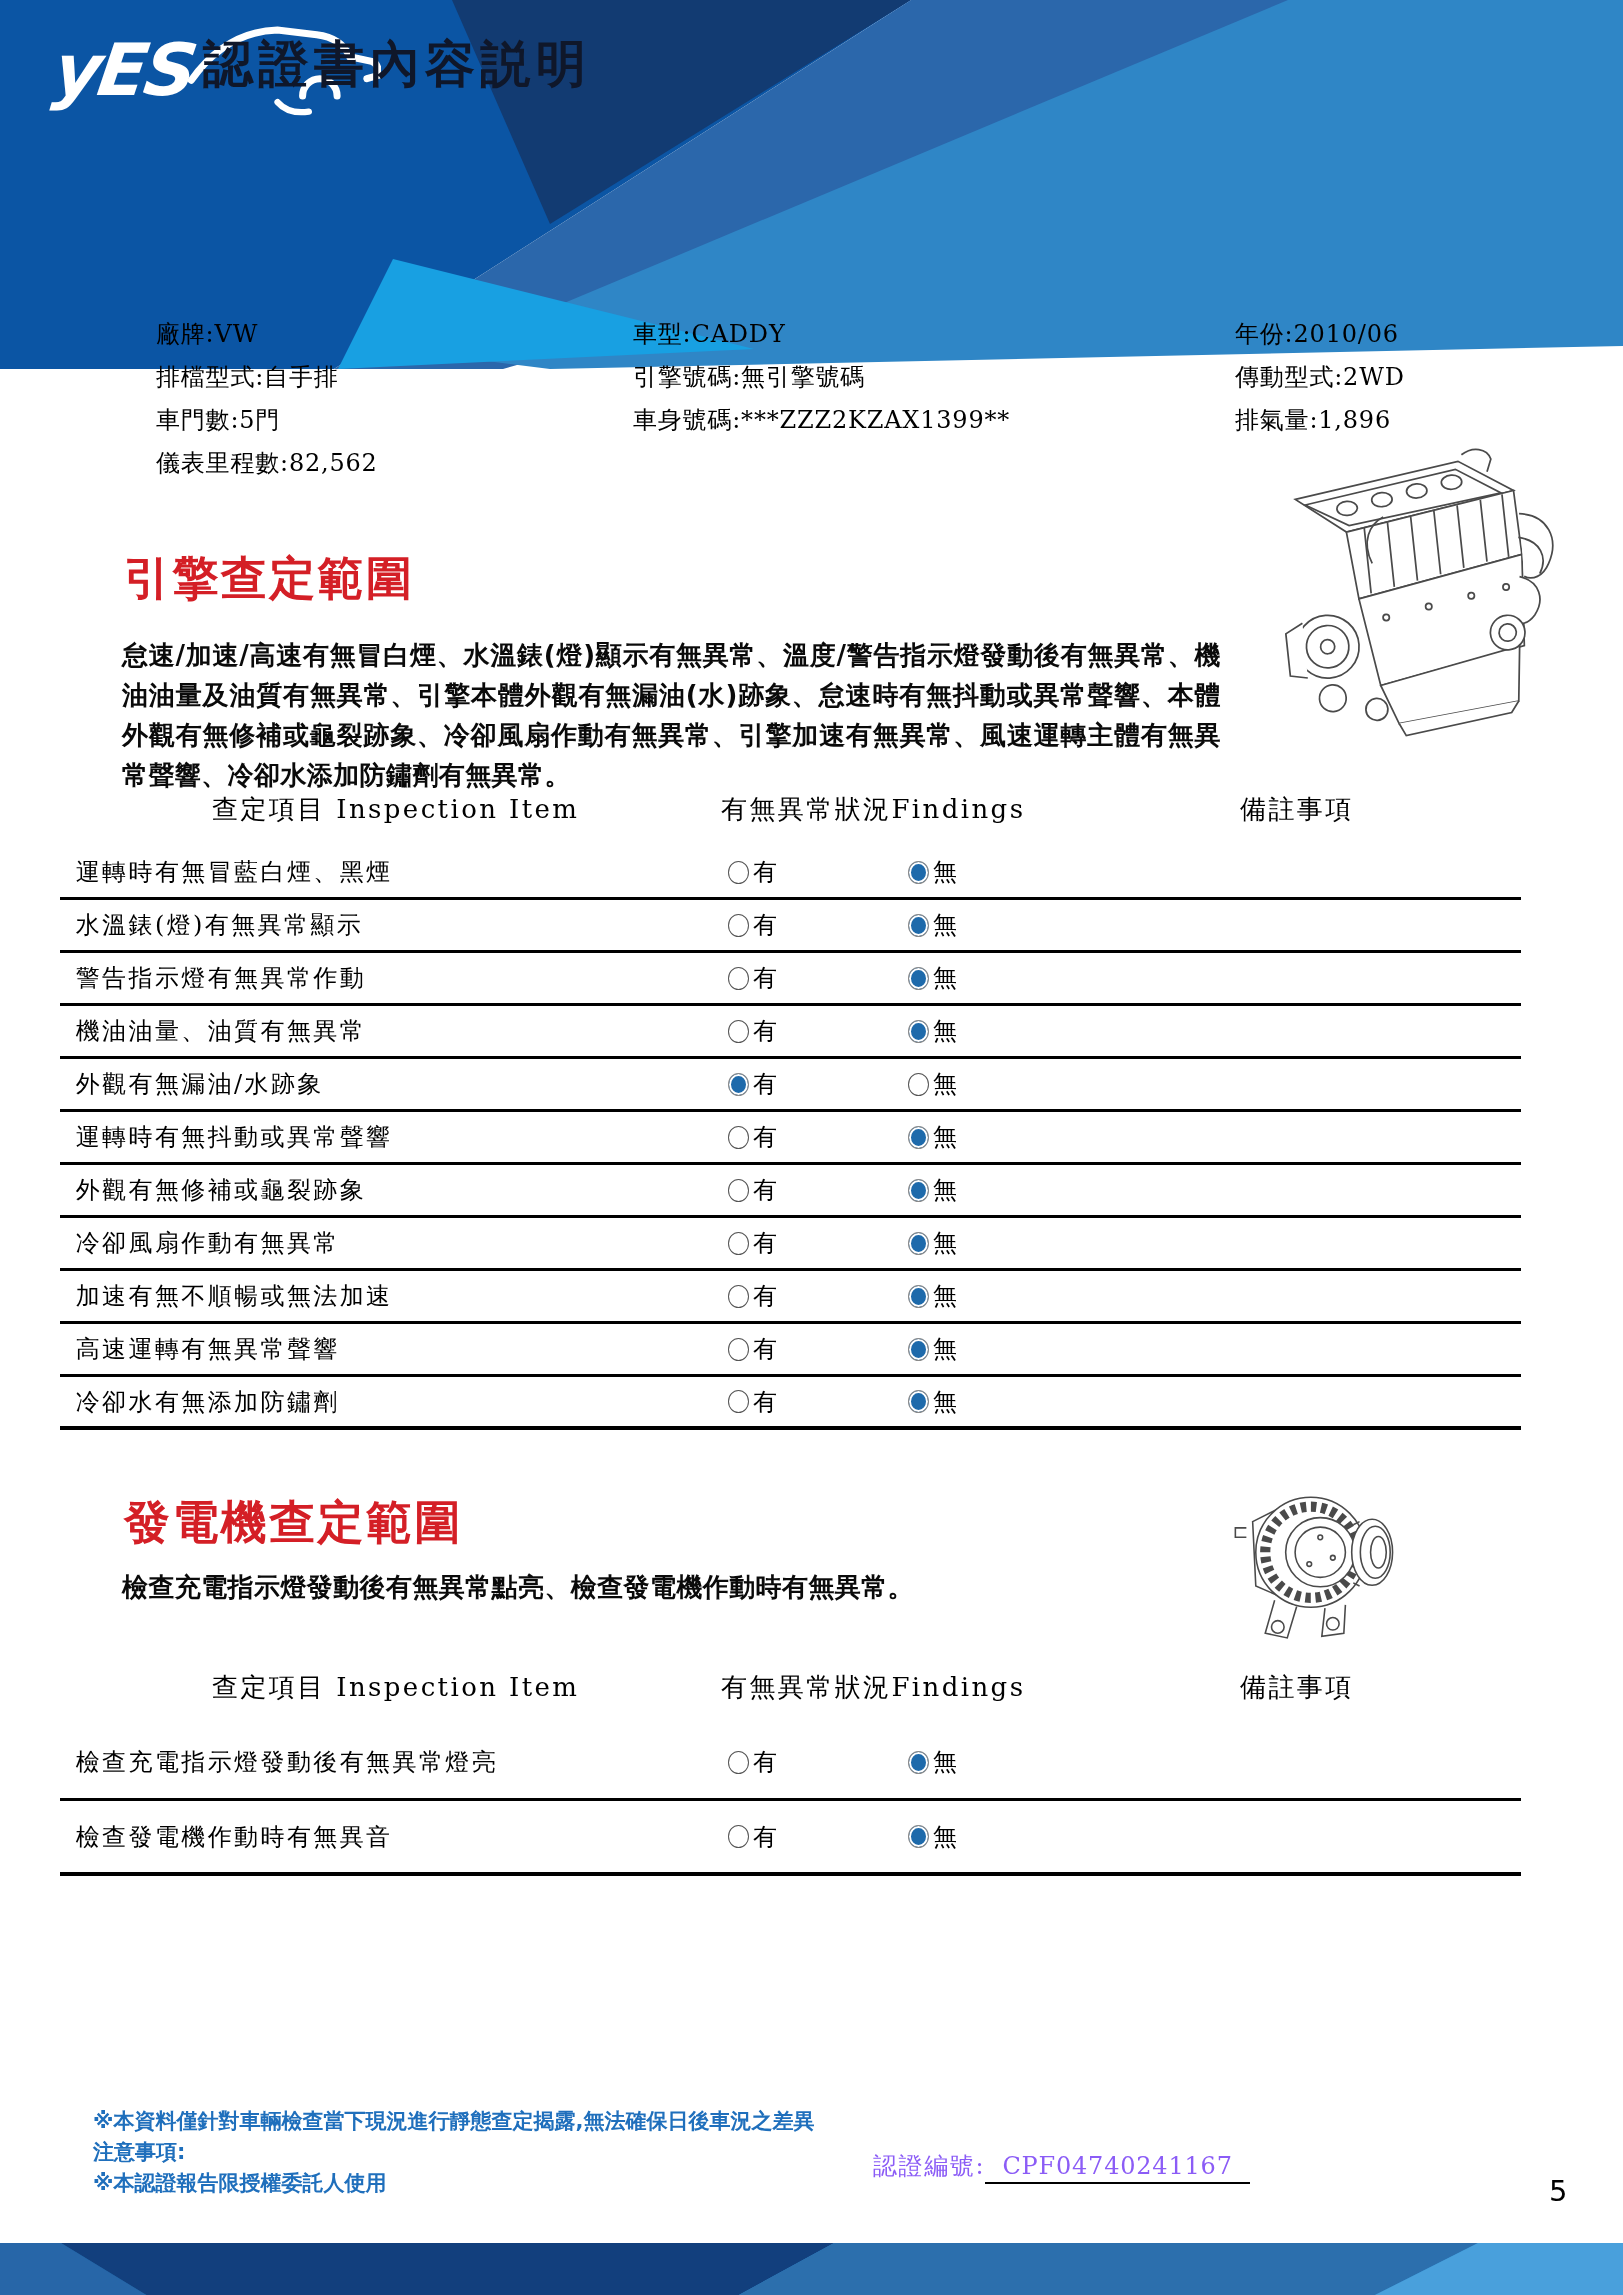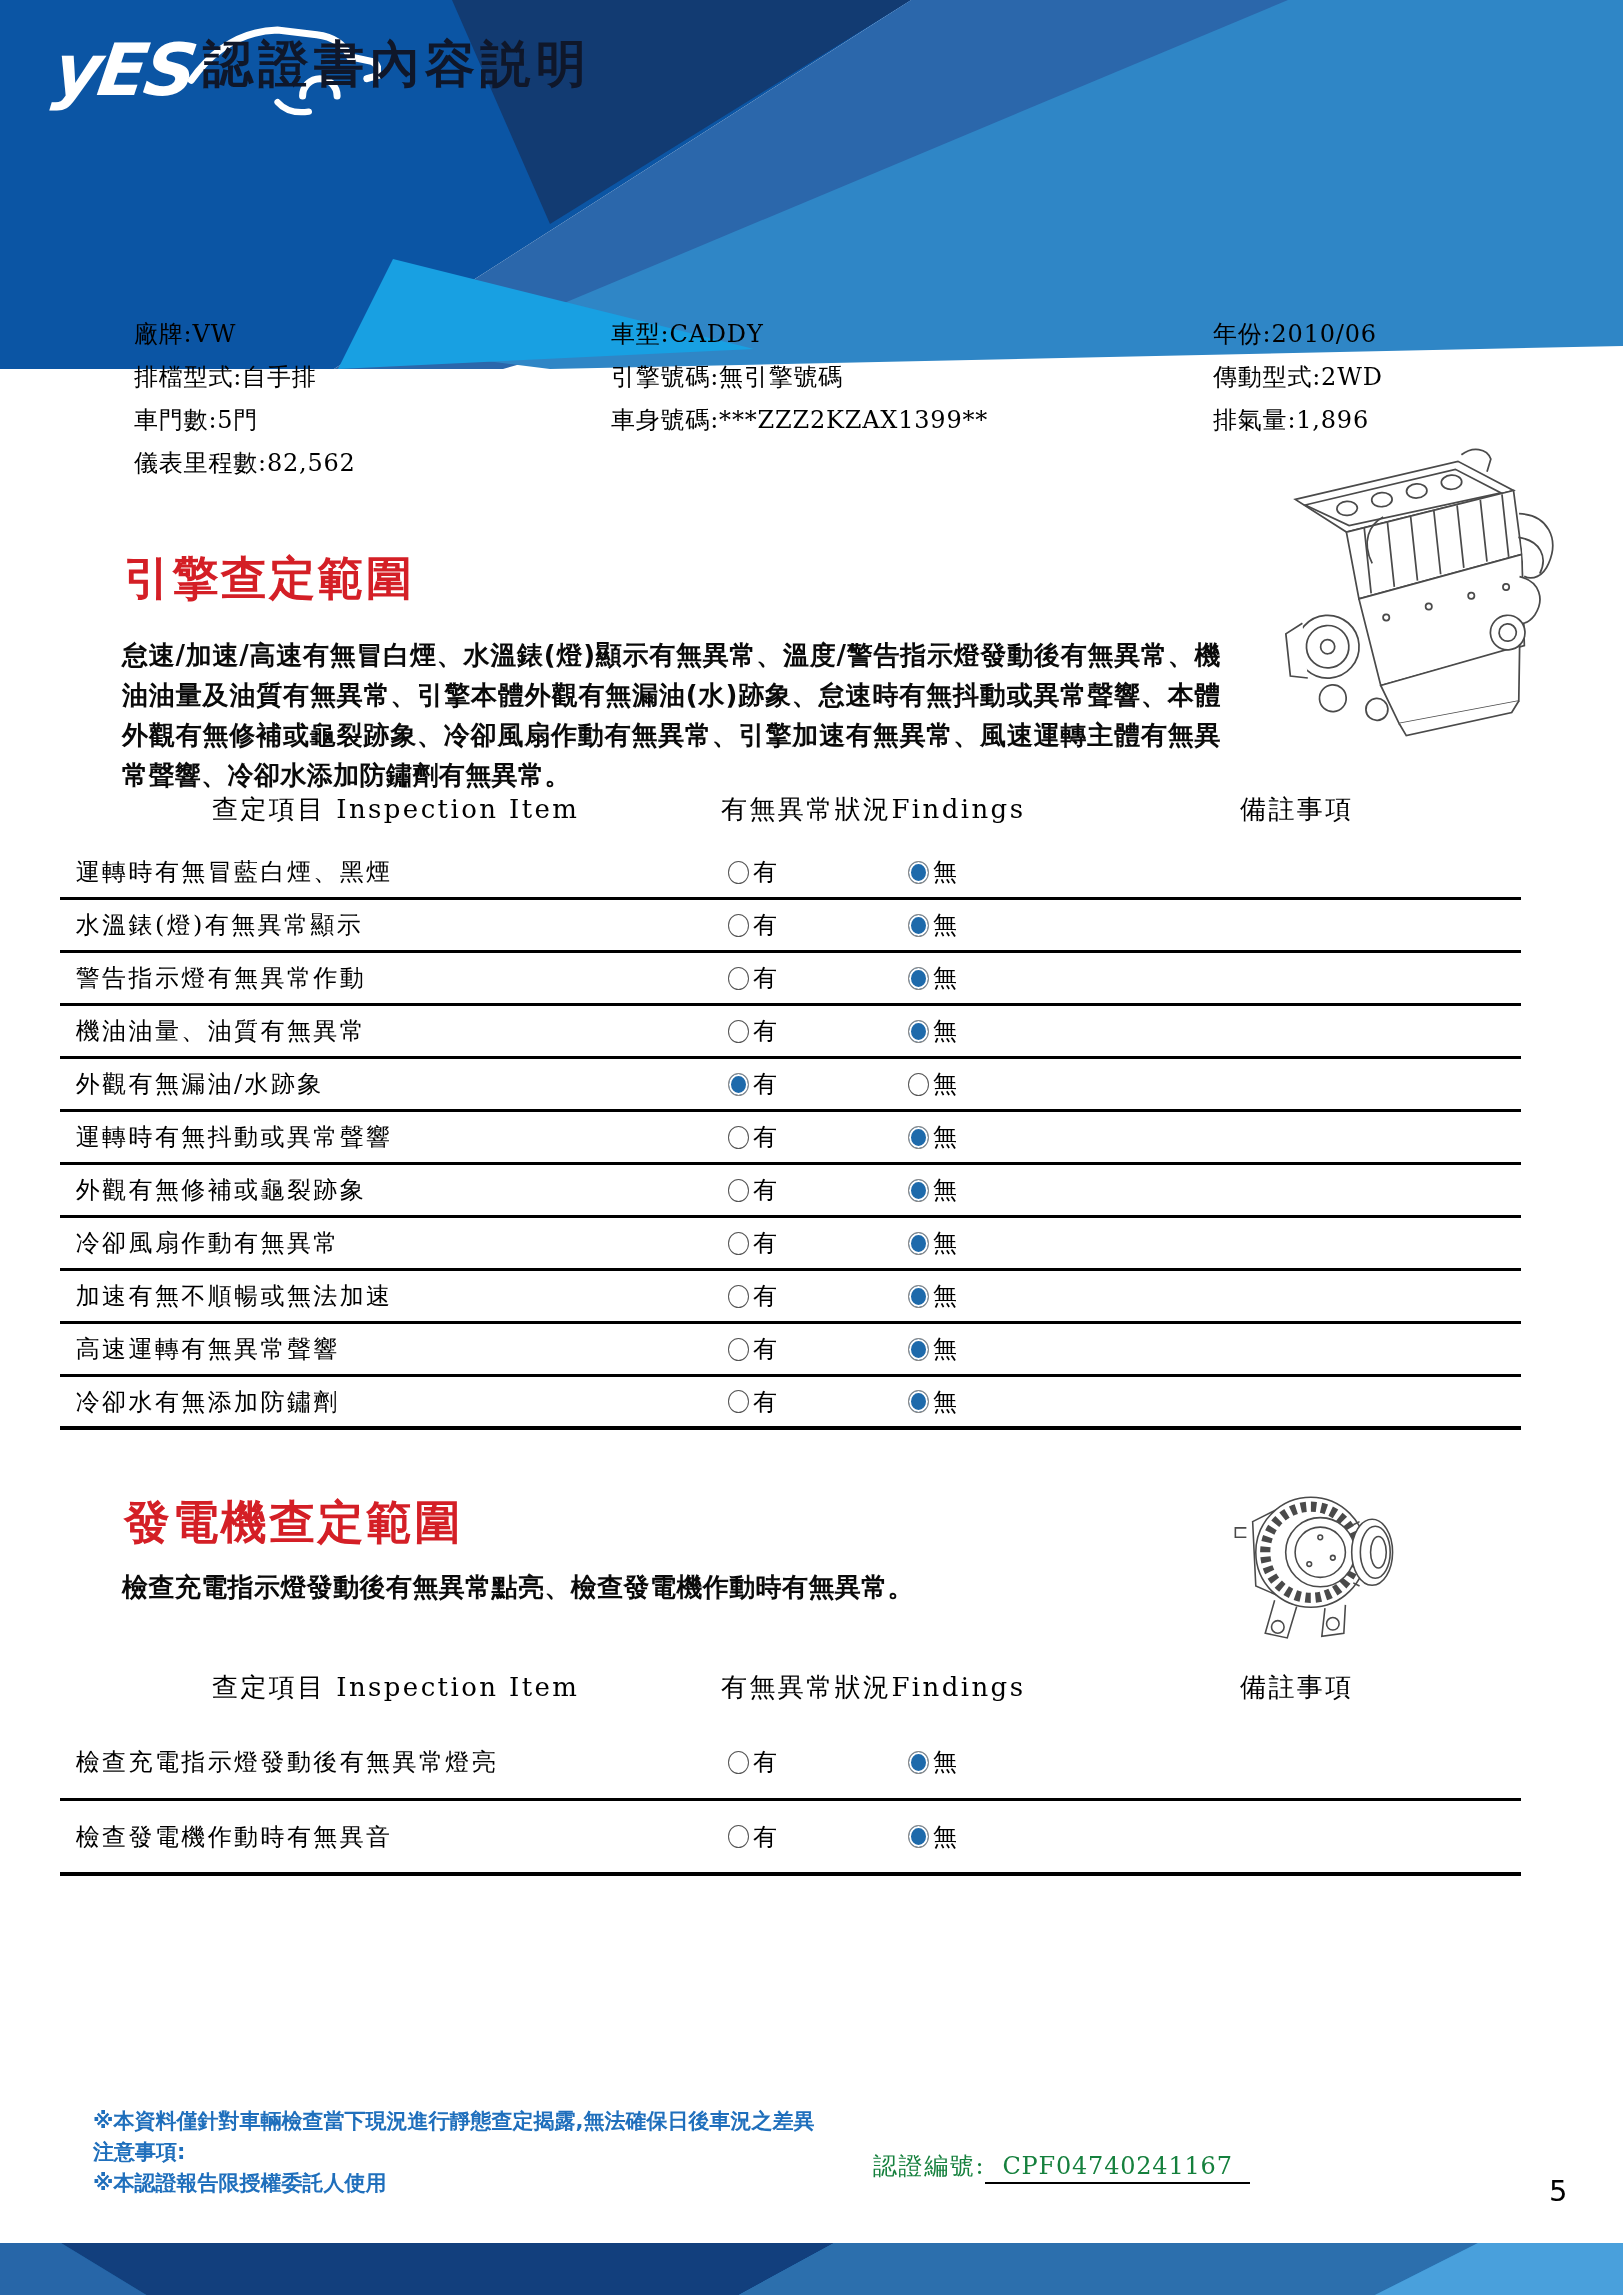--- a/index.html
+++ b/index.html
@@ -17,21 +17,21 @@
 
   .brand { position:absolute; left:55px; top:22px; width:440px; height:94px; color:#fff; }
   .brand-text { position:absolute; left:0; top:6.3px; font-family:"DejaVu Sans","Liberation Sans",sans-serif;
     font-style:italic; font-weight:900; font-size:72px; letter-spacing:-3.1px; transform:skewX(-8deg); }
   .brand-car { position:absolute; left:130px; top:-3.1px; }
   .hdr-title { position:absolute; left:203px; top:31px; color:#0f172a; font-family:"DejaVu Sans","Liberation Sans",sans-serif;
     font-weight:900; font-size:50px; letter-spacing:5.5px; white-space:nowrap; }
 
   
   .vinfo { position:absolute; top:313px; font-size:24px; letter-spacing:0.8px; color:#000; }
-  .vinfo div { height:43px; line-height:43px; white-space:nowrap; }
+  .vinfo div { height:43px; line-height:43px; white-space:nowrap;margin-left:22px; }
   .vc1 { left:134px; } .vc2 { left:611px; } .vc3 { left:1213px; }
 
   
   .sec-title { position:absolute; left:124px; color:#d41f26; font-family:"DejaVu Sans","Liberation Sans",sans-serif;
     font-weight:900; font-size:46px; letter-spacing:2.4px; white-space:nowrap; }
   .sec-desc { position:absolute; left:122px; color:#0a0a0a; font-family:"DejaVu Sans","Liberation Sans",sans-serif;
     font-weight:900; font-size:26px; line-height:40px; letter-spacing:0.4px; width:1099px; text-align:justify; }
 
   .illus { position:absolute; }
   .illus-engine { left:1209px; top:444px; }
@@ -53,21 +53,21 @@
   .opt { position:absolute; top:50%; transform:translateY(-50%); display:flex; align-items:center; gap:3.9px; }
   .opt-yes { left:668px; } .opt-no { left:848px; }
   .radio { display:inline-block; width:21px; height:23px; border-radius:50%;
     border:1.6px solid #555; background:#fff; }
   .radio.checked { background:#1e6aab; border-color:#8a8a8a; box-shadow:inset 0 0 0 2px #fff; }
   .opt-label { font-size:24px; color:#000; }
 
   
   .notes { position:absolute; left:93px; top:2106px; font-family:"DejaVu Sans","Liberation Sans",sans-serif;
     font-weight:700; font-size:21px; line-height:31px; color:#1f6fbc; }
-  .cert { position:absolute; left:873px; top:2150px; font-size:24px; letter-spacing:1.6px; color:#15803d; white-space:nowrap; }
+  .cert { position:absolute; left:873px; top:2150px; font-size:24px; letter-spacing:1.6px; color:#8b5cf6; white-space:nowrap; }
   .cert-num { display:inline-block; border-bottom:2.4px solid #000; padding:0 17.3px 1.6px 17.3px; letter-spacing:0.8px; }
   .page-num { position:absolute; left:1549px; top:2174px; font-size:29px; color:#000;
     font-family:"DejaVu Sans","Liberation Sans",sans-serif; }
 
   .ftr { position:absolute; left:0; top:2243px; width:1623px; height:53px; background:#2e86c8; }
   .ftr-layer { position:absolute; left:0; top:0; width:1623px; height:53px; }
   .fl-1 { background:#2766a8; clip-path:polygon(0px 0px,61px 0px,148px 53px,0px 53px); }
   .fl-2 { background:#123f7d; clip-path:polygon(61px 0px,834px 0px,737px 53px,148px 53px); }
   .fl-3 { background:#2c6fad; clip-path:polygon(834px 0px,1478px 0px,1373px 53px,737px 53px); }
   .fl-4 { background:#49a0dc; clip-path:polygon(1478px 0px,1623px 0px,1623px 53px,1373px 53px); }

